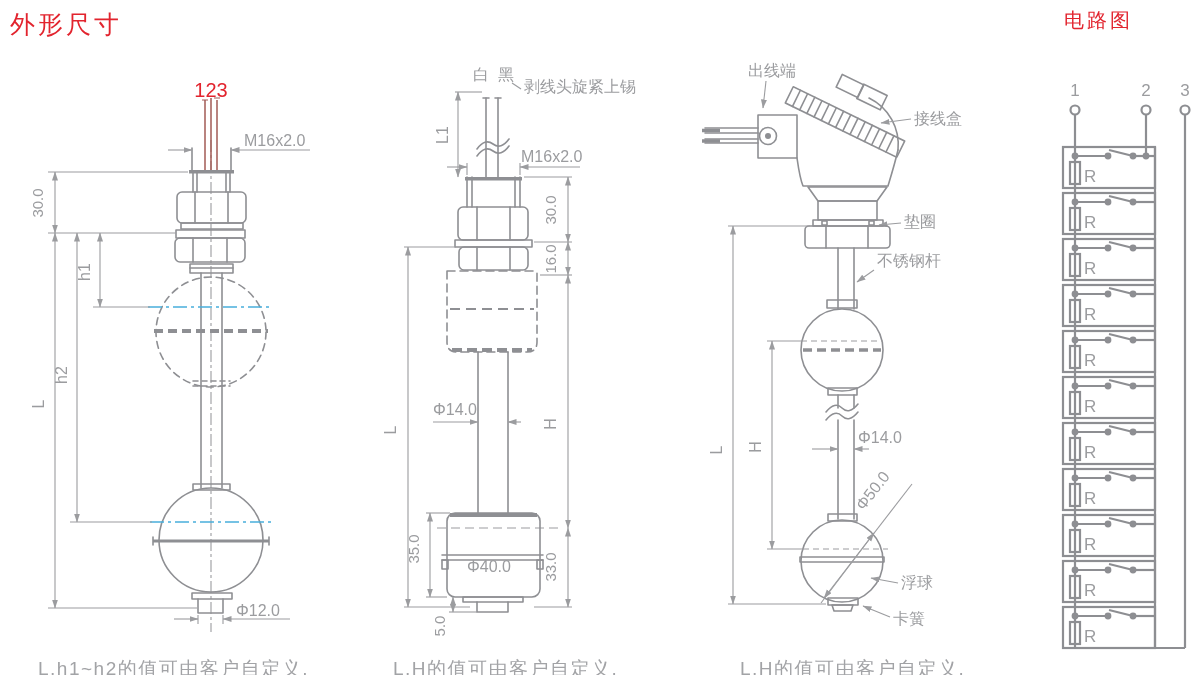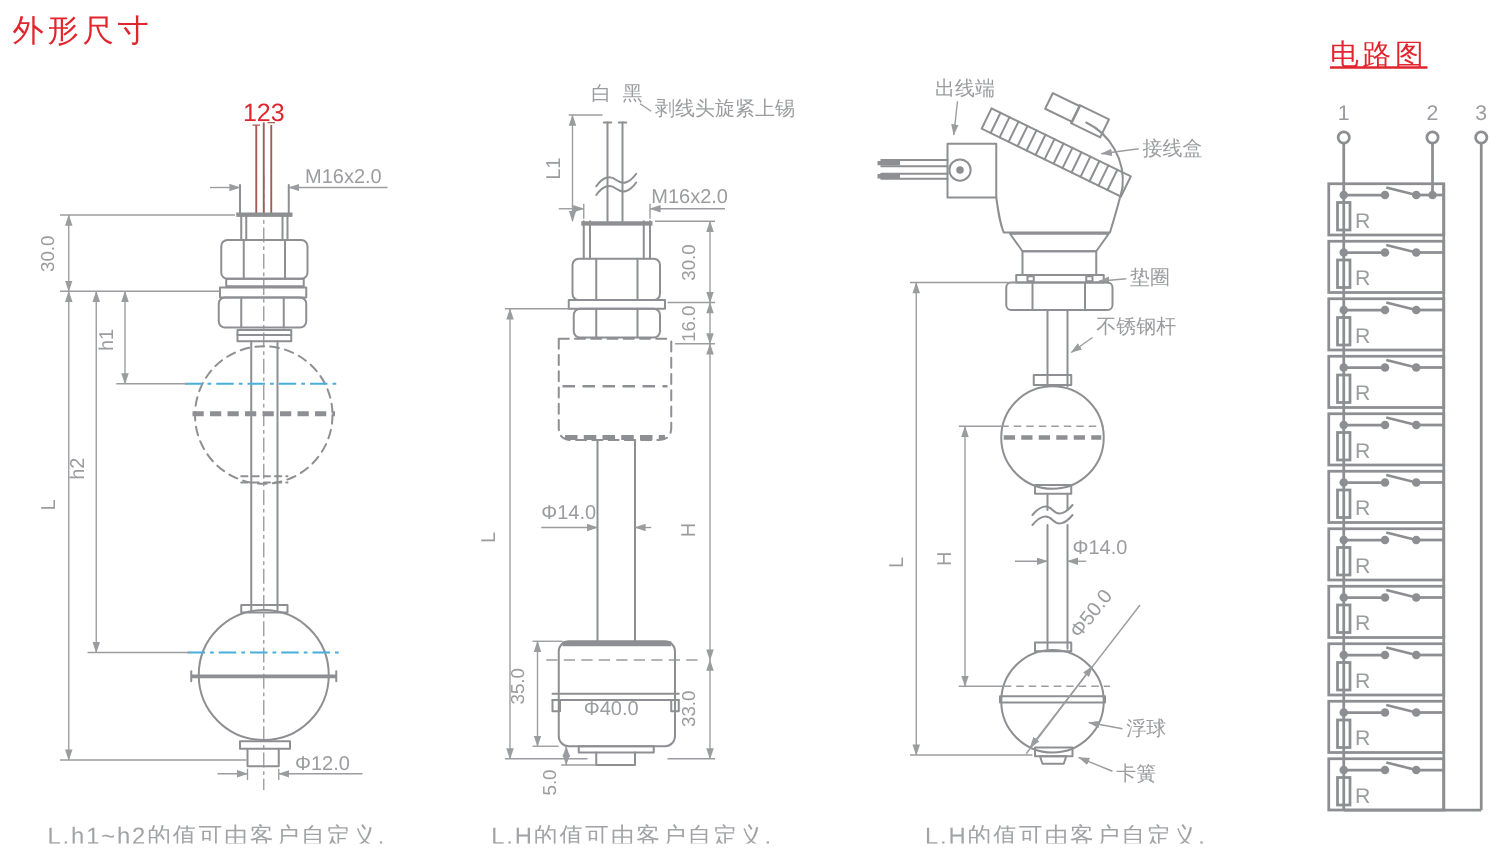--- a/index.html
+++ b/index.html
@@ -18,21 +18,21 @@
   .cn{fill:#8d8e92;stroke:none;}
   .ct{fill:#9b9c9f;font-size:17px;}
   .mk{fill:#9b9c9f;}
 </style>
 </head>
 <body>
 
 <div class="stage">
 
   <div class="red-title" style="left:10px;top:8px;">外形尺寸</div>
-  <div class="red-title" style="left:1064px;top:28px;font-size:23px;text-decoration:underline;">电路图</div>
+  <div class="red-title" style="left:1064px;top:7px;font-size:20px;">电路图</div>
 
   <div class="caption" style="left:38px;top:656px;text-align:right;">L,h1~h2的值可由客户自定义.</div>
   <div class="caption" style="left:393px;top:656px;">L,H的值可由客户自定义.</div>
   <div class="caption" style="left:740px;top:656px;">L,H的值可由客户自定义.</div>
 
   <svg width="1200" height="691" viewBox="0 0 1200 691">
     <defs>
       <marker id="ae" markerWidth="10" markerHeight="8" refX="8.5" refY="3" orient="auto" markerUnits="userSpaceOnUse">
         <path class="mk" d="M0,0 L9,3 L0,6 Z"></path>
       </marker>

